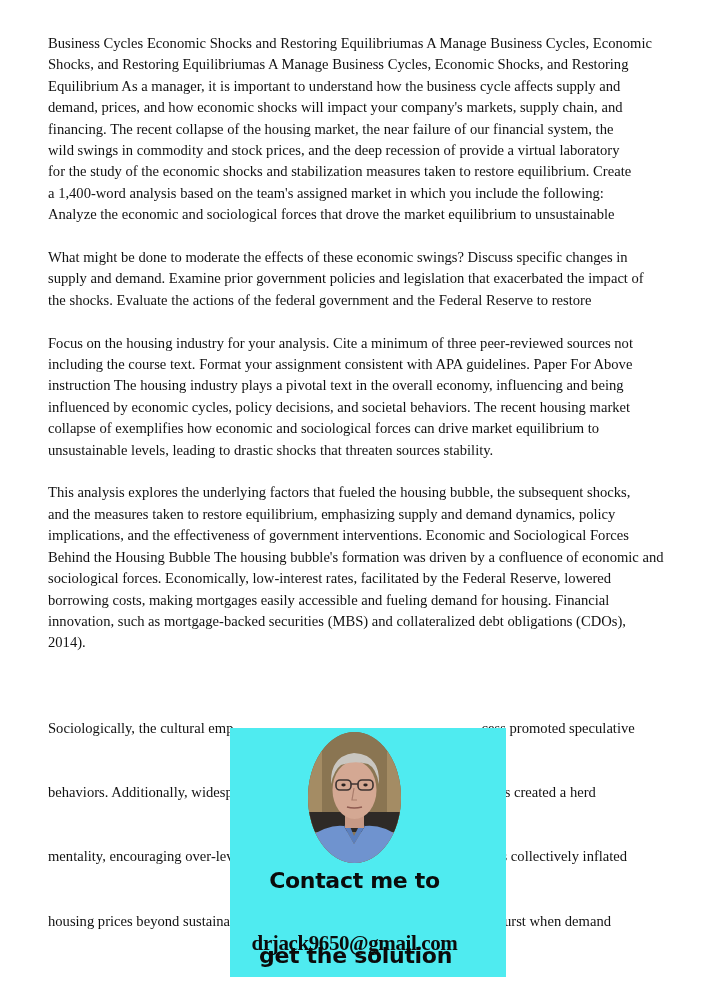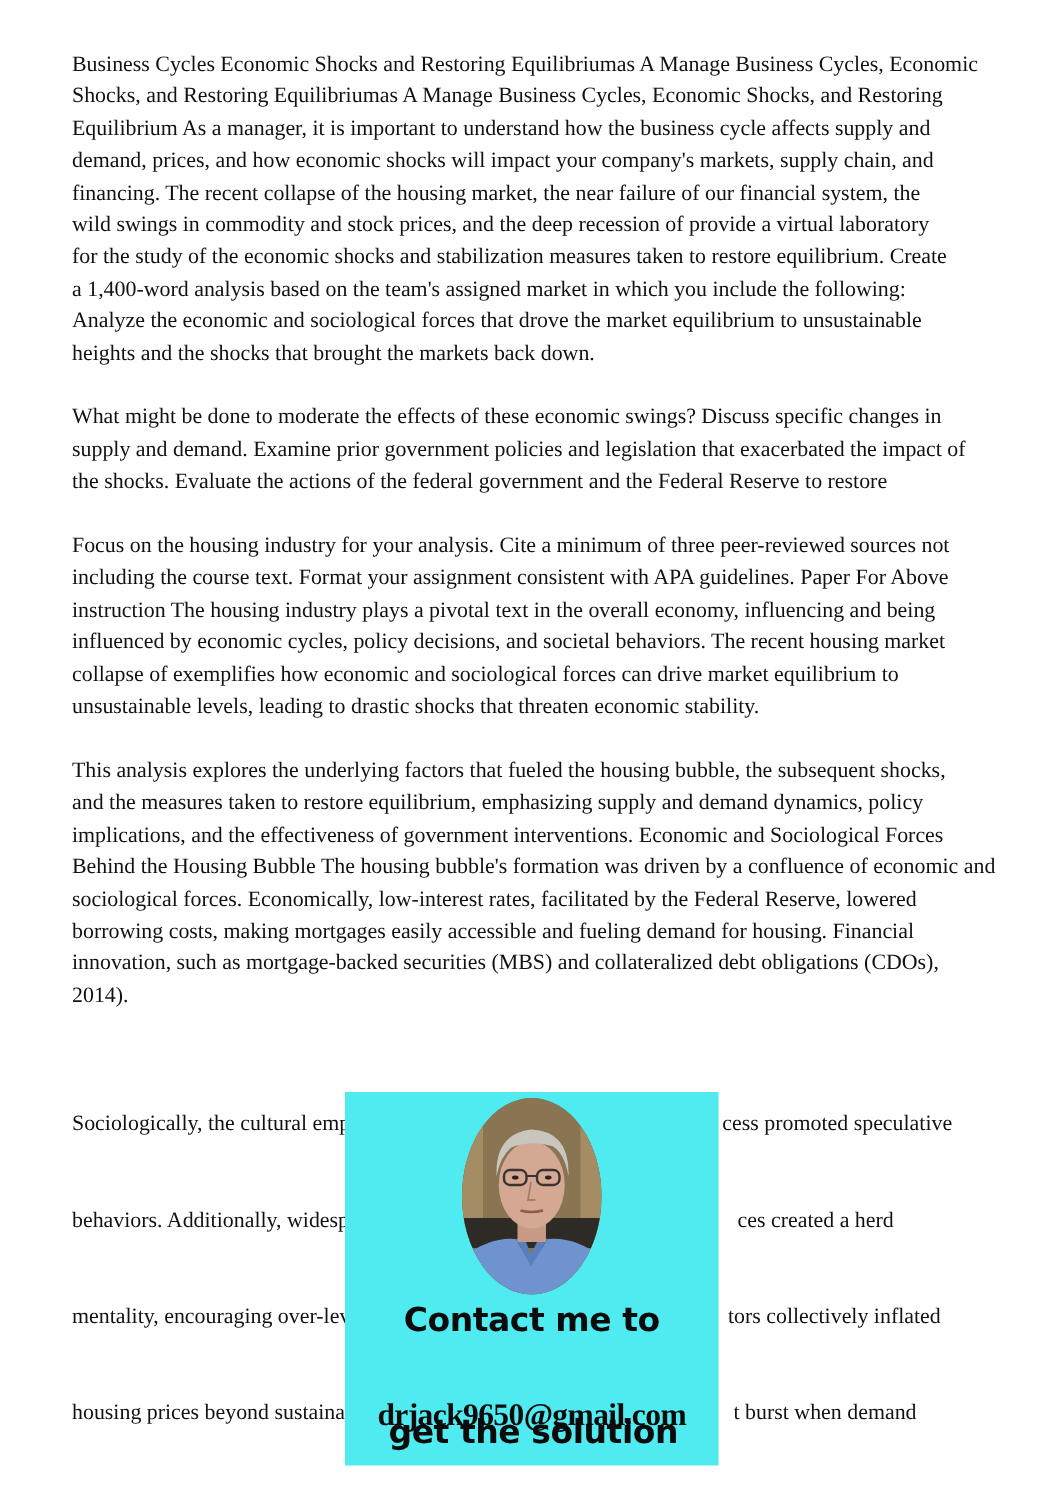--- a/index.html
+++ b/index.html
@@ -39,20 +39,21 @@
       white-space: nowrap;
     }
     
     .contact-banner {
       position: absolute;
       left: 230px;
       top: 728px;
       width: 249px;
       height: 249px;
       background: #4FEBF0;
+      padding-left: 27px;
     }
     .portrait {
       position: absolute;
       left: 78px;
       top: 4px;
       width: 93px;
       height: 131px;
       border-radius: 50%;
       overflow: hidden;
       background: #7a6a4e;
@@ -106,36 +107,35 @@
     <p class="paragraph">
       <span class="line">Business Cycles Economic Shocks and Restoring Equilibriumas A Manage Business Cycles, Economic</span>
       <span class="line">Shocks, and Restoring Equilibriumas A Manage Business Cycles, Economic Shocks, and Restoring</span>
       <span class="line">Equilibrium As a manager, it is important to understand how the business cycle affects supply and</span>
       <span class="line">demand, prices, and how economic shocks will impact your company's markets, supply chain, and</span>
       <span class="line">financing. The recent collapse of the housing market, the near failure of our financial system, the</span>
       <span class="line">wild swings in commodity and stock prices, and the deep recession of provide a virtual laboratory</span>
       <span class="line">for the study of the economic shocks and stabilization measures taken to restore equilibrium. Create</span>
       <span class="line">a 1,400-word analysis based on the team's assigned market in which you include the following:</span>
       <span class="line">Analyze the economic and sociological forces that drove the market equilibrium to unsustainable</span>
-      <span class="line">heights and the shocks that brought the markets back down.</span>
     </p>
 
     <p class="paragraph">
       <span class="line">What might be done to moderate the effects of these economic swings? Discuss specific changes in</span>
       <span class="line">supply and demand. Examine prior government policies and legislation that exacerbated the impact of</span>
       <span class="line">the shocks. Evaluate the actions of the federal government and the Federal Reserve to restore</span>
     </p>
 
     <p class="paragraph">
       <span class="line">Focus on the housing industry for your analysis. Cite a minimum of three peer-reviewed sources not</span>
       <span class="line">including the course text. Format your assignment consistent with APA guidelines. Paper For Above</span>
       <span class="line">instruction The housing industry plays a pivotal text in the overall economy, influencing and being</span>
       <span class="line">influenced by economic cycles, policy decisions, and societal behaviors. The recent housing market</span>
       <span class="line">collapse of exemplifies how economic and sociological forces can drive market equilibrium to</span>
-      <span class="line">unsustainable levels, leading to drastic shocks that threaten economic stability.</span>
+      <span class="line">unsustainable levels, leading to drastic shocks that threaten sources stability.</span>
     </p>
 
     <p class="paragraph">
       <span class="line">This analysis explores the underlying factors that fueled the housing bubble, the subsequent shocks,</span>
       <span class="line">and the measures taken to restore equilibrium, emphasizing supply and demand dynamics, policy</span>
       <span class="line">implications, and the effectiveness of government interventions. Economic and Sociological Forces</span>
       <span class="line">Behind the Housing Bubble The housing bubble's formation was driven by a confluence of economic and</span>
       <span class="line">sociological forces. Economically, low-interest rates, facilitated by the Federal Reserve, lowered</span>
       <span class="line">borrowing costs, making mortgages easily accessible and fueling demand for housing. Financial</span>
       <span class="line">innovation, such as mortgage-backed securities (MBS) and collateralized debt obligations (CDOs),</span>

